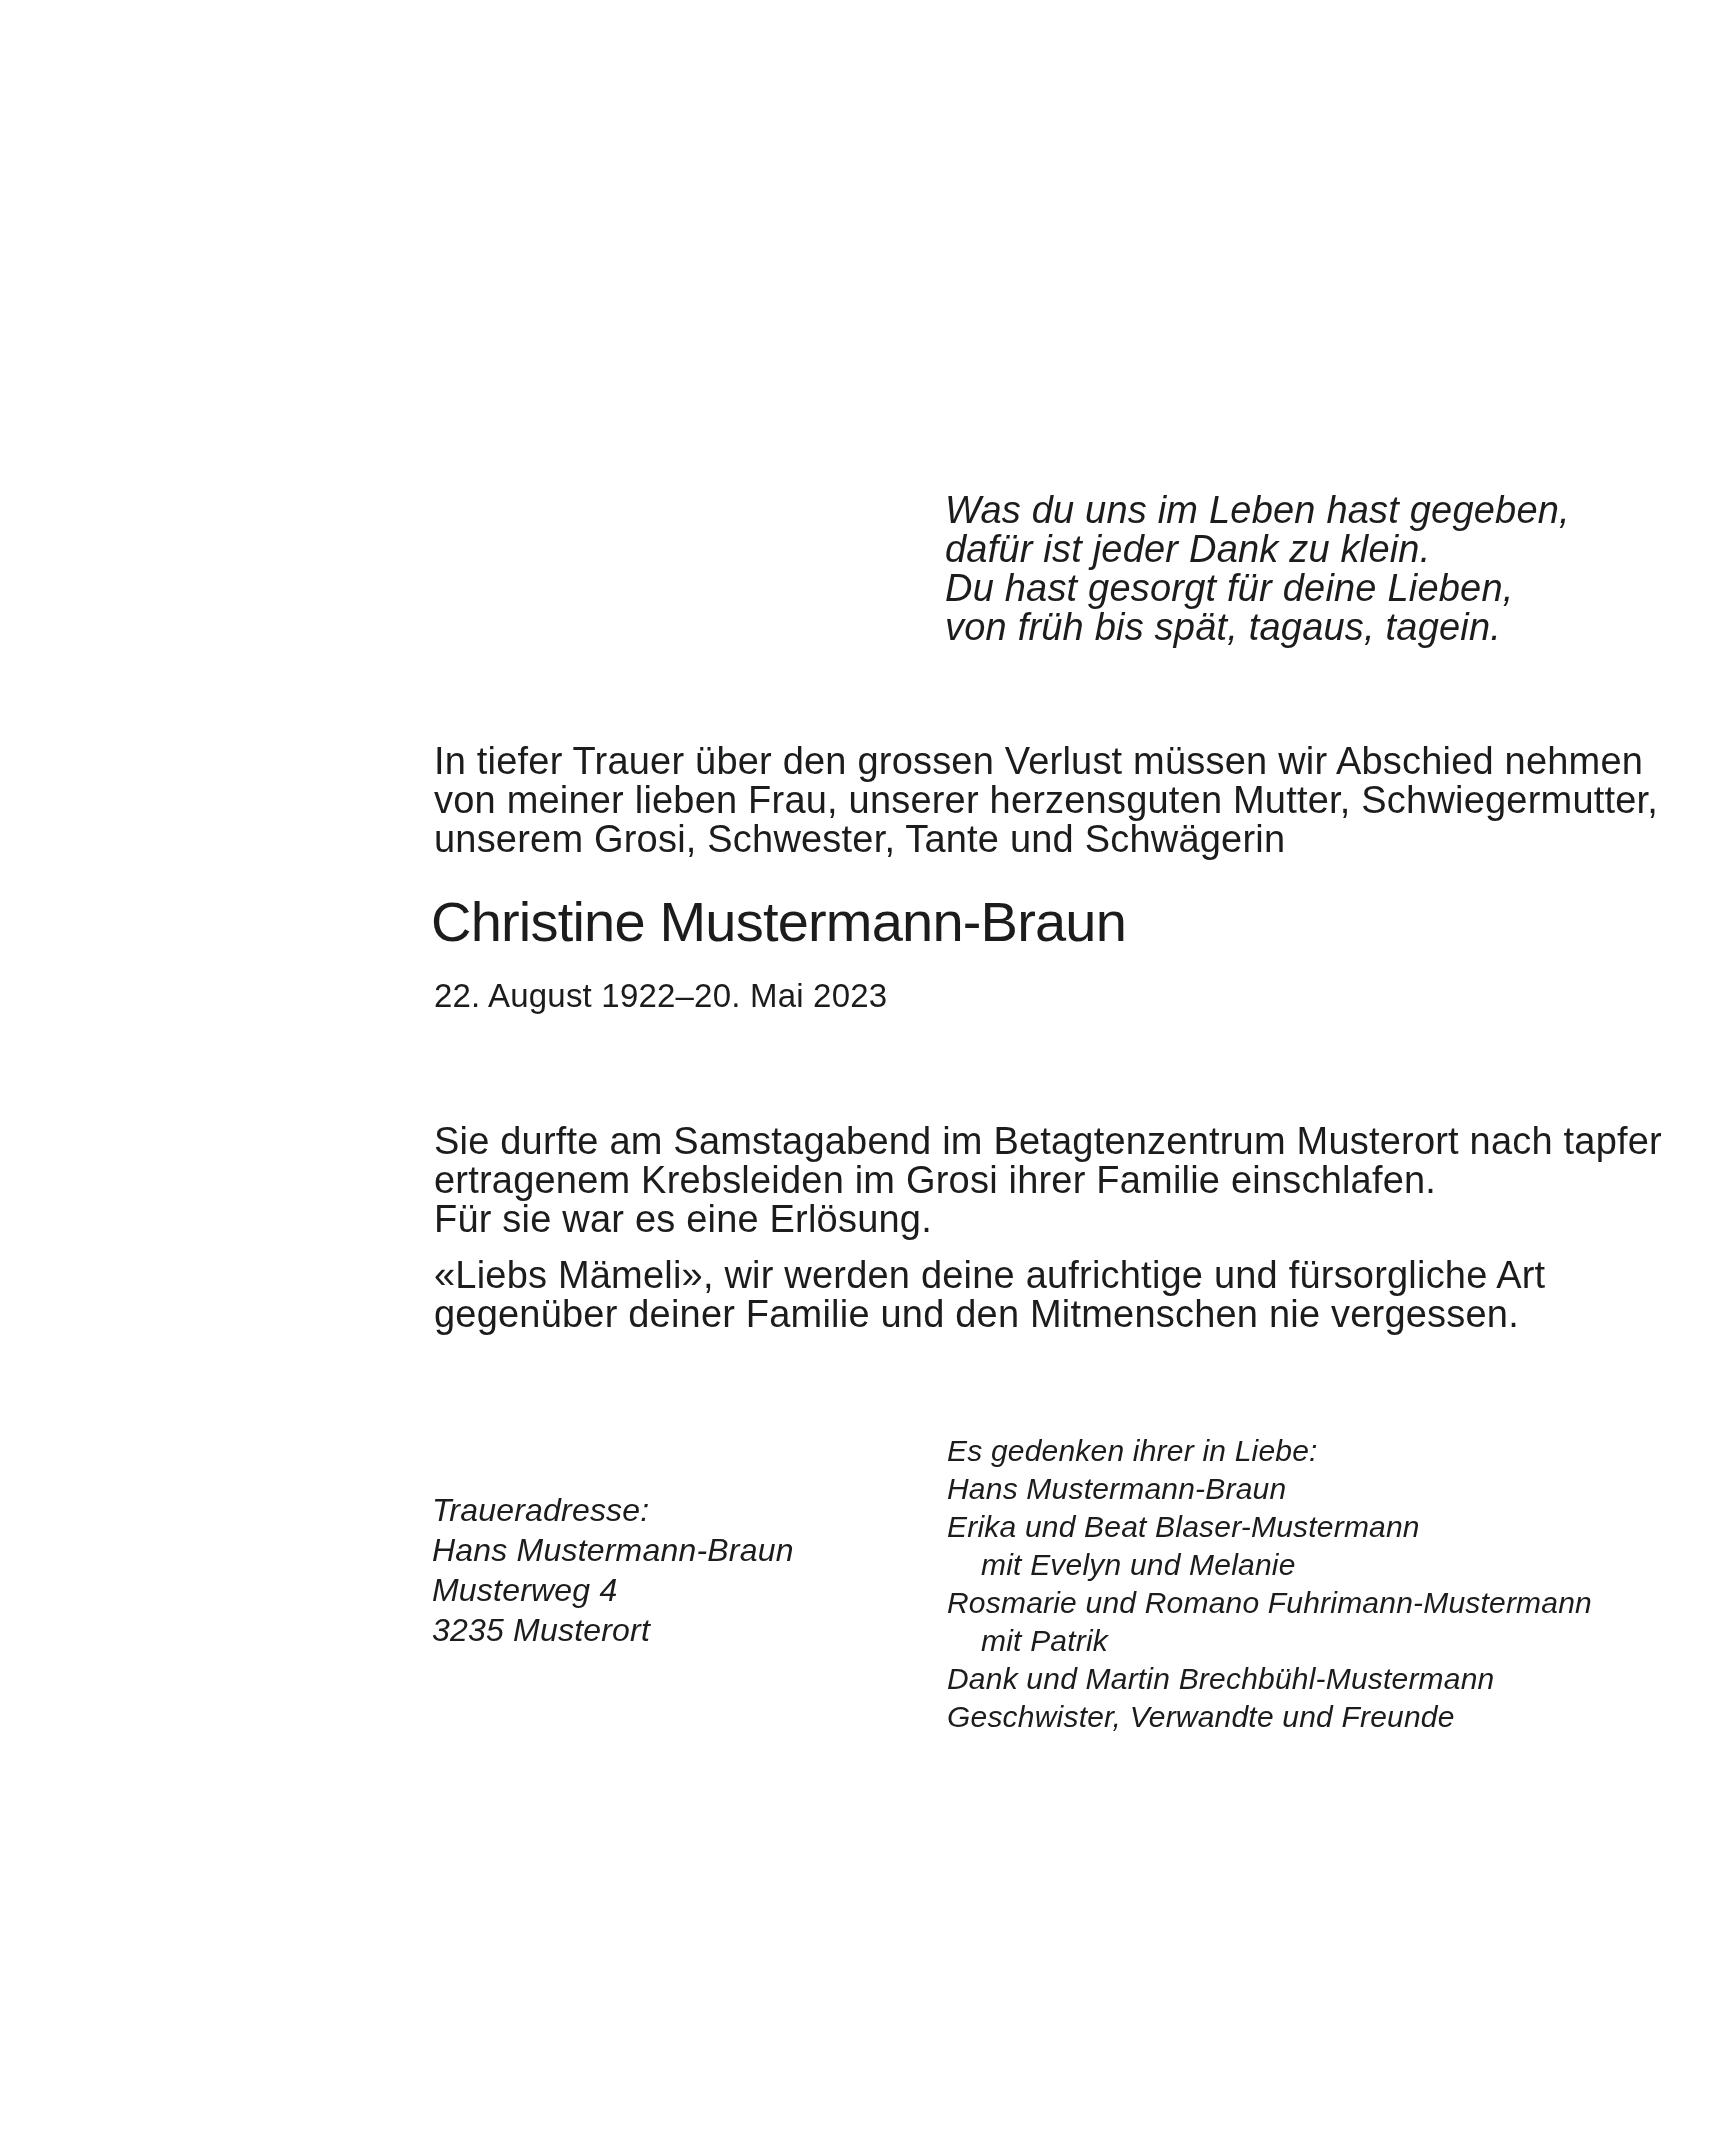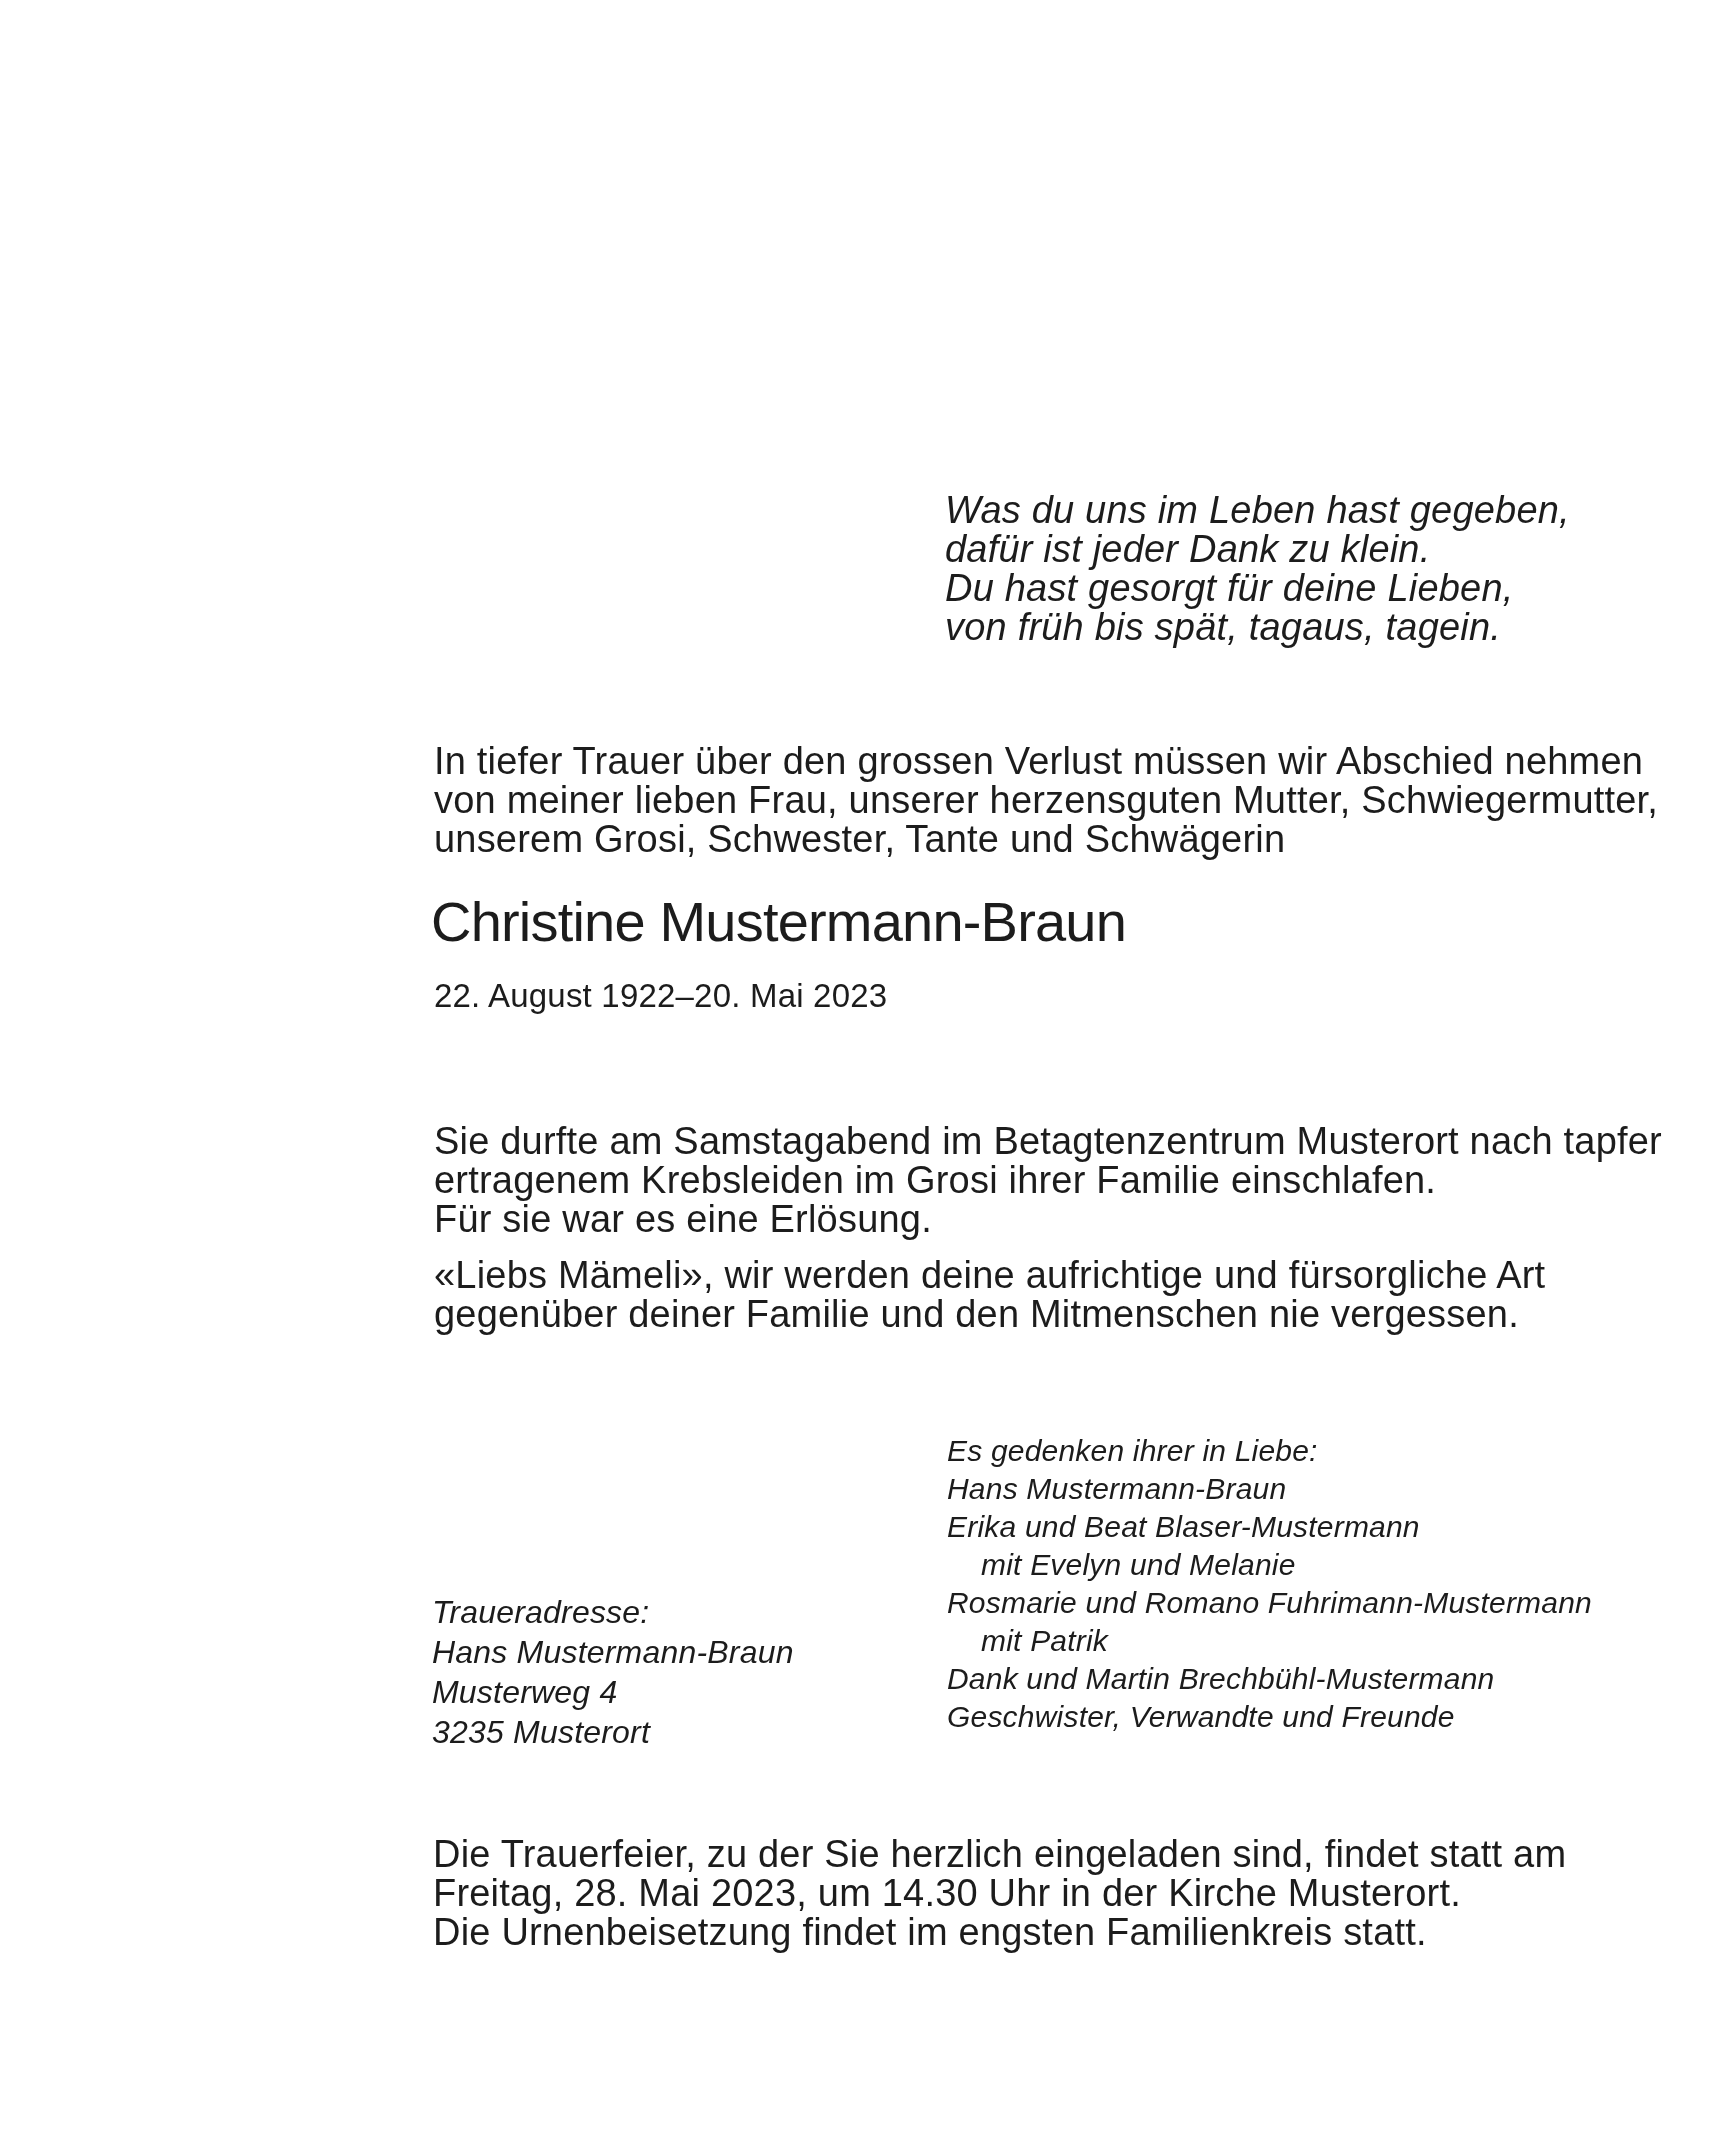--- a/index.html
+++ b/index.html
@@ -63,21 +63,21 @@
     font-size: 30px;
     line-height: 38px;
     letter-spacing: 0.2px;
     font-style: italic;
   }
   .mourners .indent {
     padding-left: 34px;
   }
   .address {
     left: 432px;
-    top: 1592px;
+    top: 1490px;
     font-size: 32px;
     line-height: 40px;
     font-style: italic;
     letter-spacing: 0.2px;
   }
   .funeral {
     left: 433px;
     top: 1835px;
   }
 </style>
@@ -125,20 +125,15 @@
     <div>Geschwister, Verwandte und Freunde</div>
   </div>
 
   <div class="block address">
     <div>Traueradresse:</div>
     <div>Hans Mustermann-Braun</div>
     <div>Musterweg 4</div>
     <div>3235 Musterort</div>
   </div>
 
-  <div class="block body-text funeral">
-    <div>Die Trauerfeier, zu der Sie herzlich eingeladen sind, findet statt am</div>
-    <div>Freitag, 28. Mai 2023, um 14.30 Uhr in der Kirche Musterort.</div>
-    <div>Die Urnenbeisetzung findet im engsten Familienkreis statt.</div>
-  </div>
 
 </div>
 
 
 </body></html>

